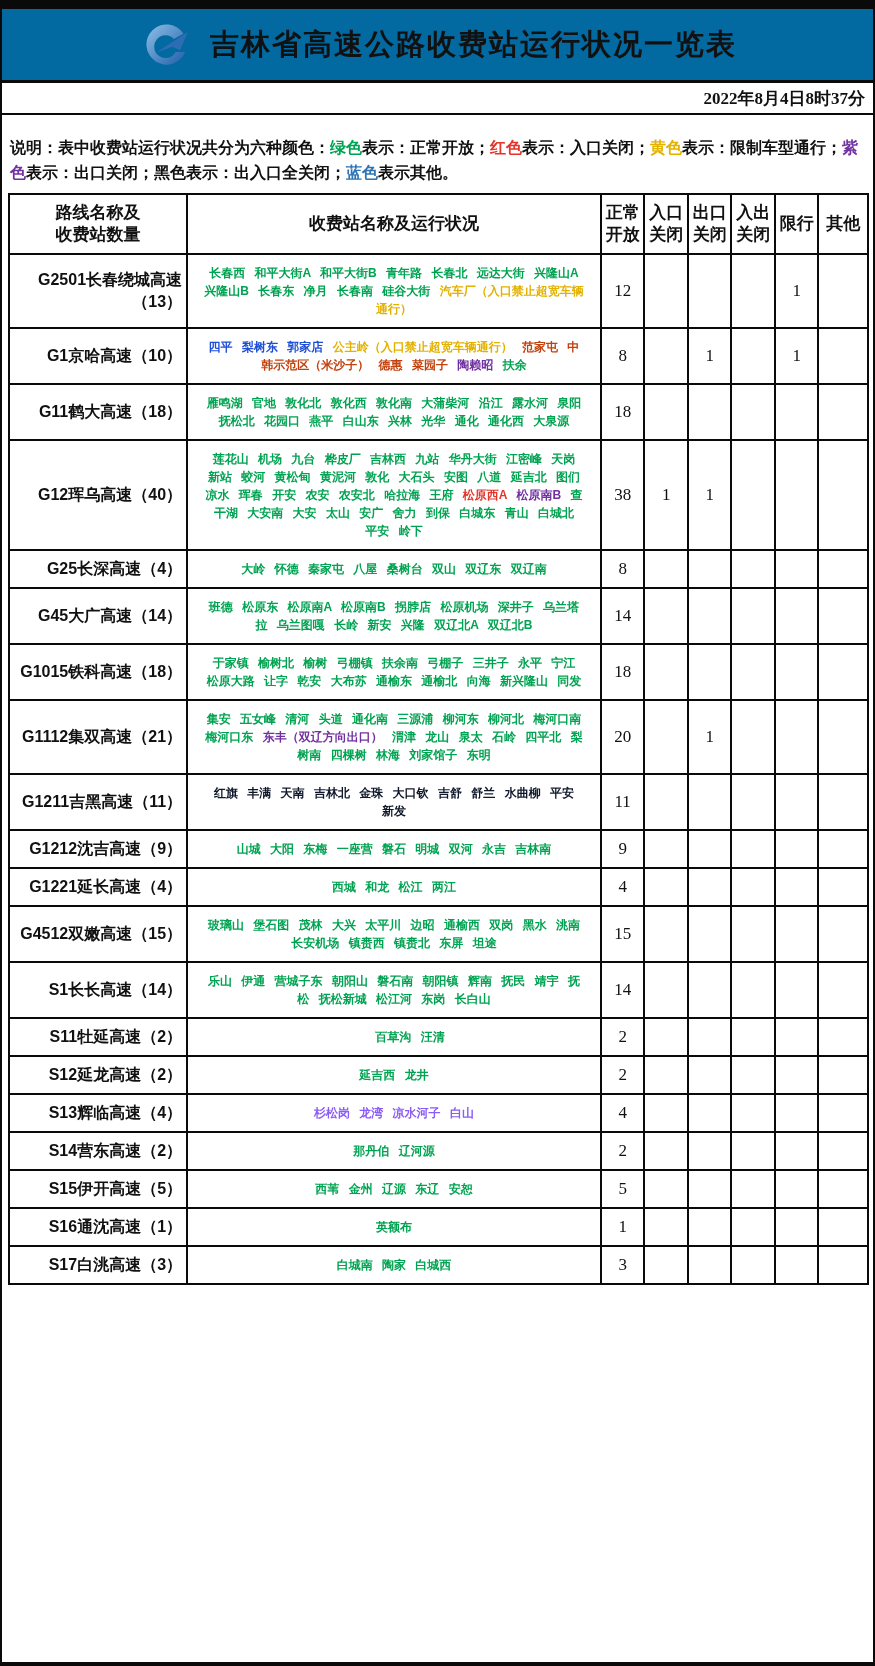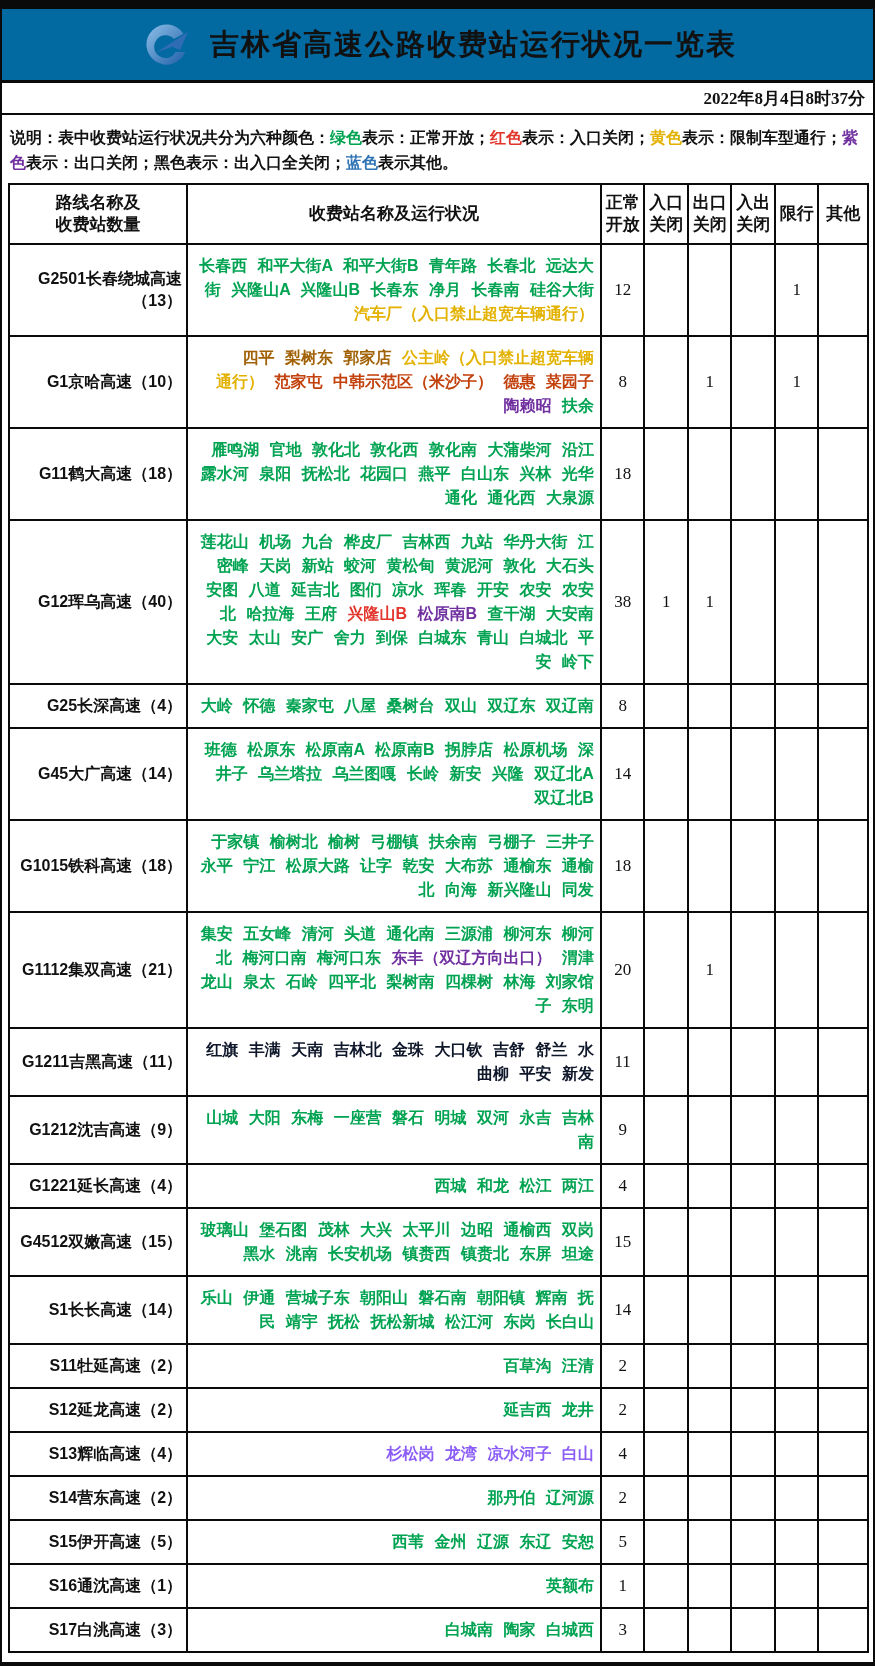--- a/index.html
+++ b/index.html
@@ -39,21 +39,21 @@
     display: flex;
     align-items: center;
     justify-content: flex-end;
     padding-right: 8px;
     font-size: 17px;
     font-weight: bold;
     font-family: "Liberation Serif", serif;
     border-bottom: 2px solid #0a0a0a;
   }
   .legend {
-    padding: 11px 8px 7px 8px;
+    padding: 21px 8px 7px 8px;
     font-size: 16px;
     font-weight: bold;
     line-height: 1.55;
   }
   table.status-table {
     width: 861px;
     margin: 0 6px 0 6px;
     border-collapse: collapse;
     table-layout: fixed;
   }
@@ -73,26 +73,26 @@
   .col-num     { width: 43px; }
   .col-other   { width: 49px; }
   td.route-cell {
     text-align: right;
     font-size: 16px;
     font-weight: bold;
     padding: 6px 4px;
     line-height: 1.35;
   }
   td.stations-cell {
-    font-size: 16px;
-    font-weight: bold;
-    padding: 9px 6px;
+    font-size: 12px;
+    font-weight: bold;
+    padding: 9px 16px;
     line-height: 1.5;
     word-spacing: 6px;
-    text-align: right;
+    text-align: center;
     vertical-align: middle;
   }
   td.value-cell {
     text-align: center;
     vertical-align: middle;
     font-size: 17px;
     font-family: "Liberation Serif", serif;
     padding: 4px 1px;
   }
   tr.data-row { min-height: 42px; }
@@ -141,41 +141,41 @@
           <td class="stations-cell"><span style="color: rgb(0, 163, 81);">长春西 和平大街A 和平大街B 青年路 长春北 远达大街 兴隆山A 兴隆山B 长春东 净月 长春南 硅谷大街</span> <span style="color: rgb(227, 178, 0);">汽车厂（入口禁止超宽车辆通行）</span></td>
           <td class="value-cell">12</td>
           <td class="value-cell"></td>
           <td class="value-cell"></td>
           <td class="value-cell"></td>
           <td class="value-cell">1</td>
           <td class="value-cell"></td>
         </tr>
         <tr class="data-row">
           <td class="route-cell">G1京哈高速（10）</td>
-          <td class="stations-cell"><span style="color: #a16207; margin-left: 45px;">四平 梨树东 郭家店</span> <span style="color: rgb(227, 178, 0);">公主岭（入口禁止超宽车辆通行）</span> <span style="color: #c2410c;">范家屯 中韩示范区（米沙子） 德惠 菜园子</span> <span style="color: rgb(112, 48, 160);">陶赖昭</span> <span style="color: rgb(0, 163, 81);">扶余</span></td>
+          <td class="stations-cell"><span style="color: #1d4ed8;">四平 梨树东 郭家店</span> <span style="color: rgb(227, 178, 0);">公主岭（入口禁止超宽车辆通行）</span> <span style="color: #c2410c;">范家屯 中韩示范区（米沙子） 德惠 菜园子</span> <span style="color: rgb(112, 48, 160);">陶赖昭</span> <span style="color: rgb(0, 163, 81);">扶余</span></td>
           <td class="value-cell">8</td>
           <td class="value-cell"></td>
           <td class="value-cell">1</td>
           <td class="value-cell"></td>
           <td class="value-cell">1</td>
           <td class="value-cell"></td>
         </tr>
         <tr class="data-row">
           <td class="route-cell">G11鹤大高速（18）</td>
           <td class="stations-cell"><span style="color: rgb(0, 163, 81);">雁鸣湖 官地 敦化北 敦化西 敦化南 大蒲柴河 沿江 露水河 泉阳 抚松北 花园口 燕平 白山东 兴林 光华 通化 通化西 大泉源</span></td>
           <td class="value-cell">18</td>
           <td class="value-cell"></td>
           <td class="value-cell"></td>
           <td class="value-cell"></td>
           <td class="value-cell"></td>
           <td class="value-cell"></td>
         </tr>
         <tr class="data-row">
           <td class="route-cell">G12珲乌高速（40）</td>
-          <td class="stations-cell"><span style="color: rgb(0, 163, 81);">莲花山 机场 九台 桦皮厂 吉林西 九站 华丹大街 江密峰 天岗 新站 蛟河 黄松甸 黄泥河 敦化 大石头 安图 八道 延吉北 图们 凉水 珲春 开安 农安 农安北 哈拉海 王府</span> <span style="color: rgb(226, 53, 43);">兴隆山B</span> <span style="color: rgb(112, 48, 160);">松原南B</span> <span style="color: rgb(0, 163, 81);">查干湖 大安南 大安 太山 安广 舍力 到保 白城东 青山 白城北 平安 岭下</span></td>
+          <td class="stations-cell"><span style="color: rgb(0, 163, 81);">莲花山 机场 九台 桦皮厂 吉林西 九站 华丹大街 江密峰 天岗 新站 蛟河 黄松甸 黄泥河 敦化 大石头 安图 八道 延吉北 图们 凉水 珲春 开安 农安 农安北 哈拉海 王府</span> <span style="color: rgb(226, 53, 43);">松原西A</span> <span style="color: rgb(112, 48, 160);">松原南B</span> <span style="color: rgb(0, 163, 81);">查干湖 大安南 大安 太山 安广 舍力 到保 白城东 青山 白城北 平安 岭下</span></td>
           <td class="value-cell">38</td>
           <td class="value-cell">1</td>
           <td class="value-cell">1</td>
           <td class="value-cell"></td>
           <td class="value-cell"></td>
           <td class="value-cell"></td>
         </tr>
         <tr class="data-row">
           <td class="route-cell">G25长深高速（4）</td>
           <td class="stations-cell"><span style="color: rgb(0, 163, 81);">大岭 怀德 秦家屯 八屋 桑树台 双山 双辽东 双辽南</span></td>

